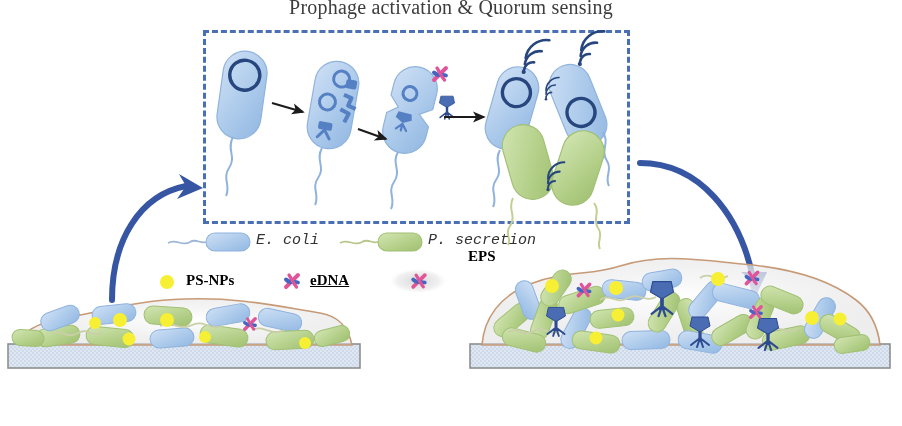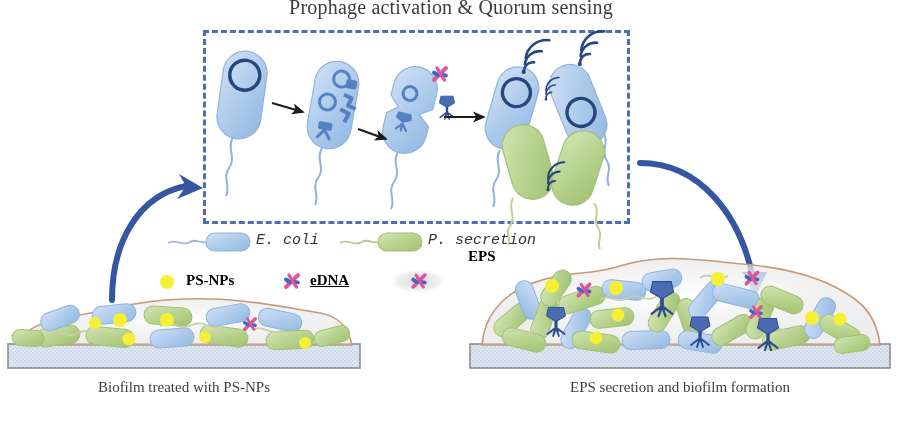--- a/index.html
+++ b/index.html
@@ -382,16 +382,14 @@
         </g>
     </g>
   </svg>
 
   <div class="abs legend-label" style="left:256px;top:232px;">E. coli</div>
   <div class="abs legend-label" style="left:428px;top:232px;">P. secretion</div>
   <div class="abs legend-label2" style="left:186px;top:272px;">PS-NPs</div>
   <div class="abs legend-label2" style="left:310px;top:272px;text-decoration:underline;">eDNA</div>
   <div class="abs legend-label2" style="left:468px;top:248px;">EPS</div>
 
-  <div class="abs caption" style="left:0px;top:379px;width:368px;">Biofilm treated with PS-NPs</div>
-  <div class="abs caption" style="left:470px;top:379px;width:420px;">EPS secretion and biofilm formation</div>
 
 </div>
 
 </body></html>

